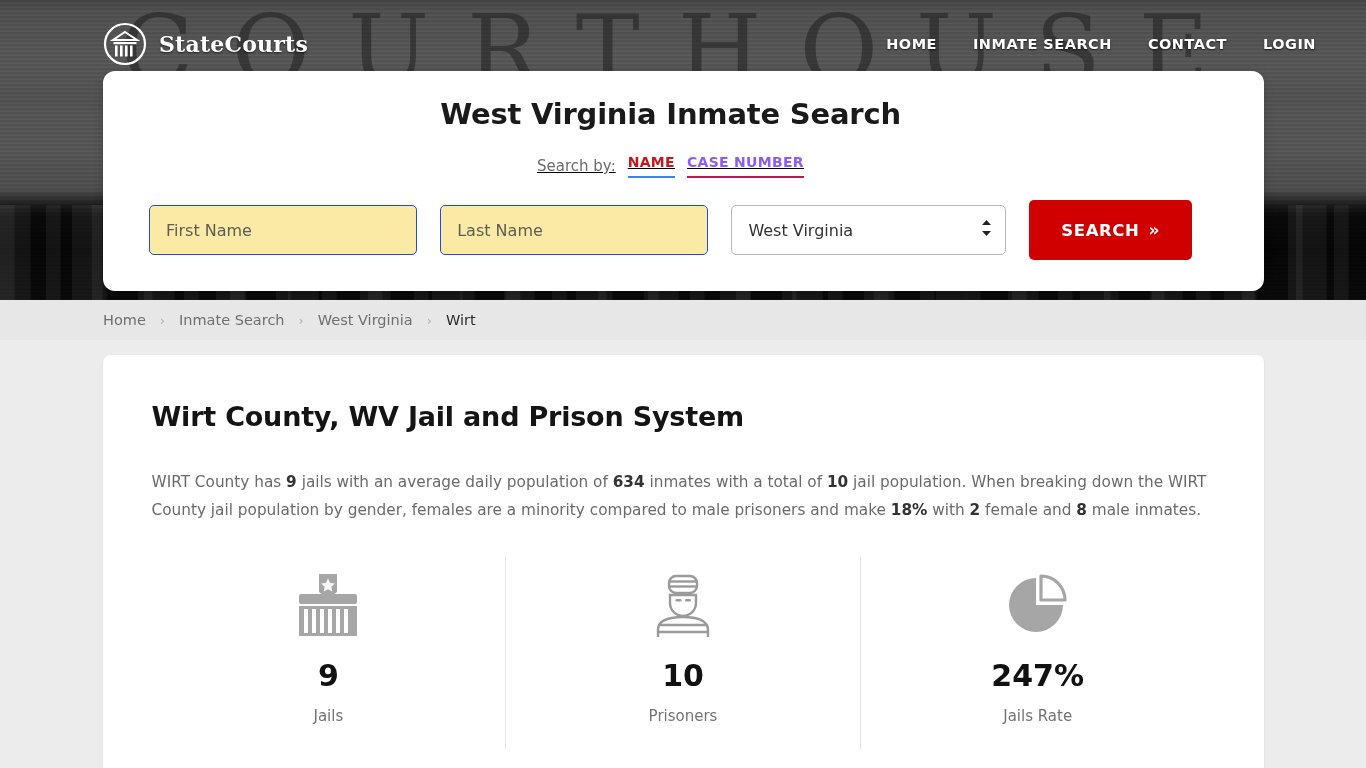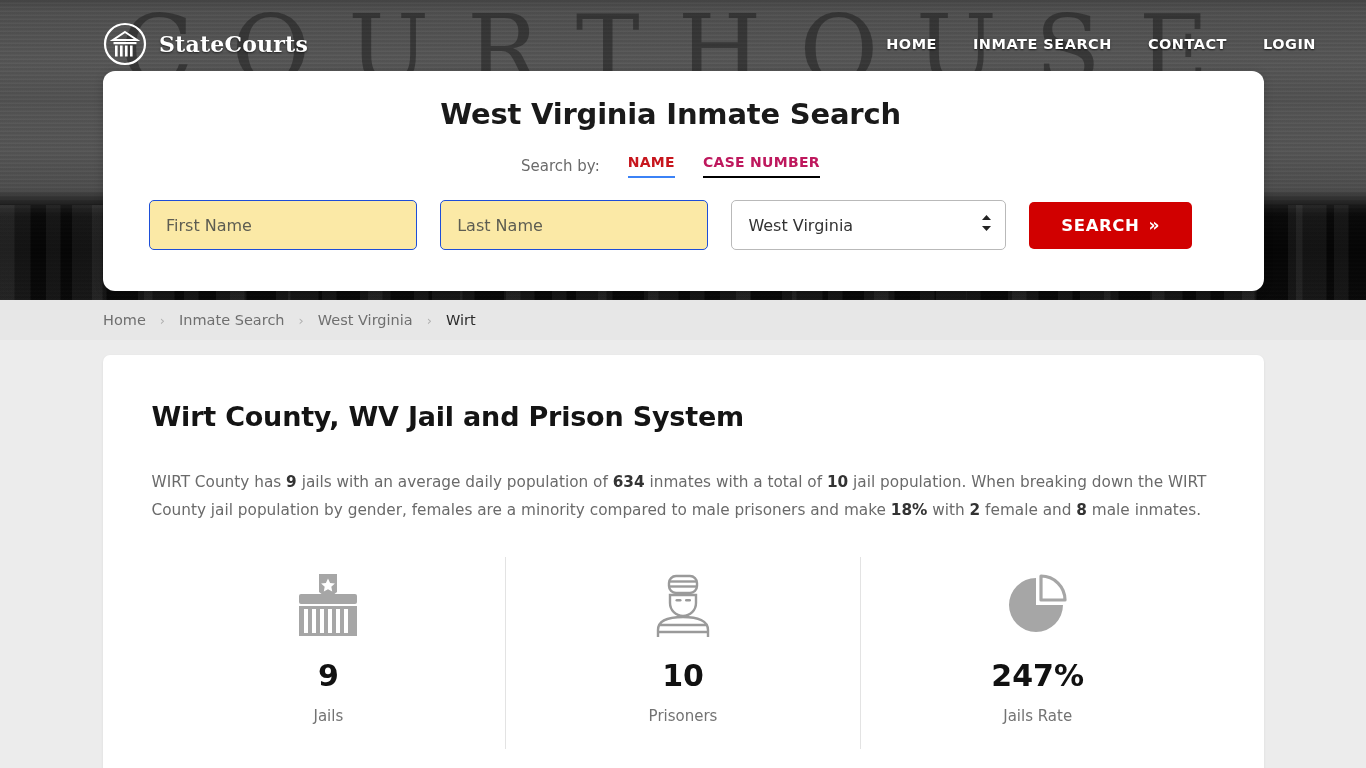--- a/index.html
+++ b/index.html
@@ -112,33 +112,34 @@
   .search-title {
     text-align: center;
     font-size: 29px;
     font-weight: bold;
     color: #1a1a1a;
     letter-spacing: -0.2px;
     margin: 0;
   }
   .searchby-row {
     display: flex; align-items: center; justify-content: center;
-    gap: 28px;
+    gap: 12px;
     margin-top: 23px;
+    text-decoration: underline;
   }
   .searchby-label { font-size: 15px; color: #6b6b6b; }
   .tab {
     font-size: 14px;
     font-weight: bold;
     letter-spacing: 0.3px;
     padding-bottom: 6px;
     cursor: pointer;
   }
   .tab-active { color: #c7161d; border-bottom: 2px solid #3b82f6; }
-  .tab-inactive { color: #be185d; border-bottom: 2px solid #000000; }
+  .tab-inactive { color: #8b5cf6; border-bottom: 2px solid #be185d; }
 
   .form-row {
     display: flex; align-items: center;
     gap: 23px;
     margin-top: 22px;
   }
   .field {
     height: 50px;
     border-radius: 5px;
     font-size: 16px;
@@ -163,21 +164,21 @@
     position: relative;
   }
   .select-wrap { position: relative; width: 275px; }
   .select-arrows {
     position: absolute; right: 14px; top: 50%;
     transform: translateY(-50%);
     pointer-events: none;
     display: block;
   }
   .search-btn {
-    width: 167px; height: 47px;
+    width: 167px; height: 60px;
     background: #d10000;
     color: #fff;
     border: none;
     border-radius: 5px;
     font-size: 16.5px;
     font-weight: bold;
     letter-spacing: 0.6px;
     cursor: pointer;
     font-family: inherit;
     display: flex; align-items: center; justify-content: center;

